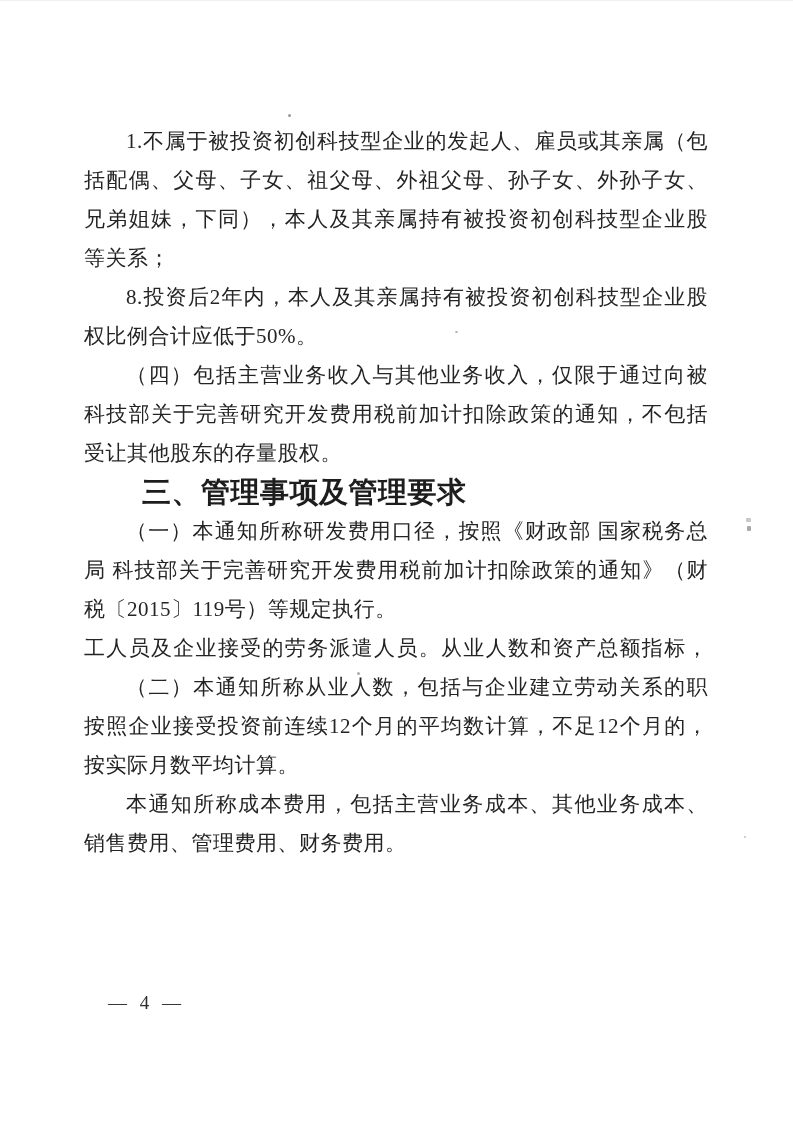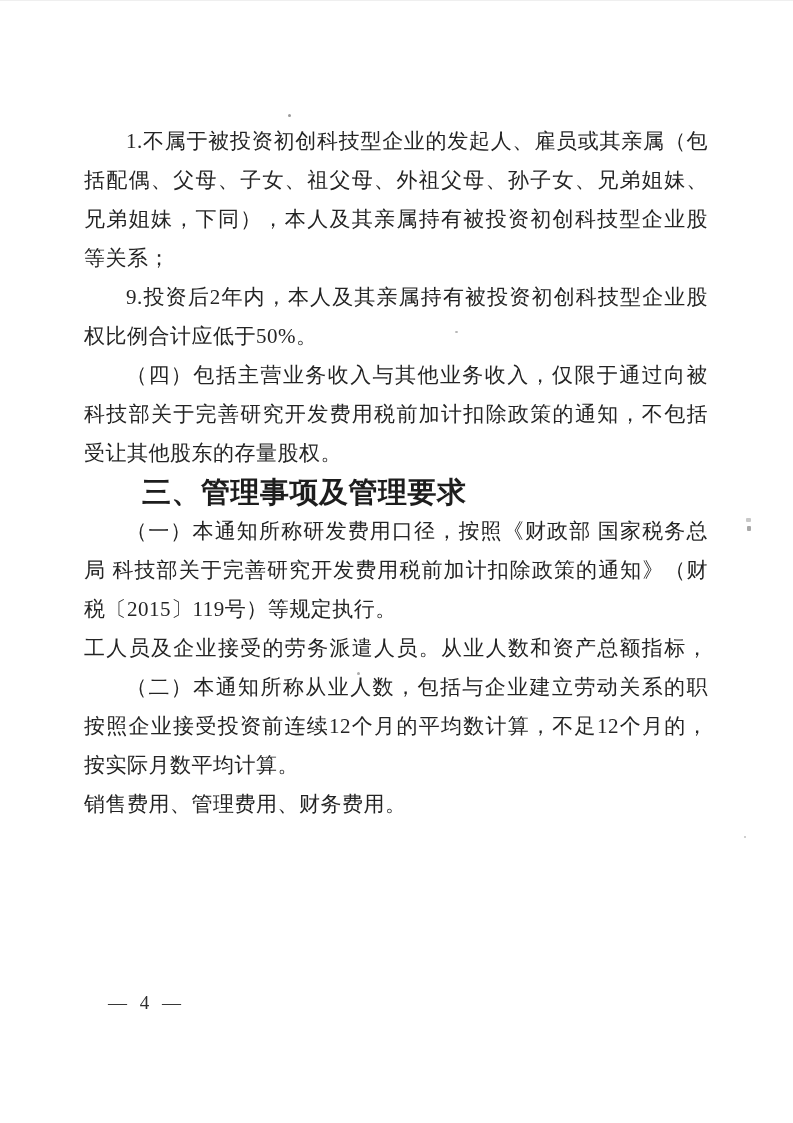--- a/index.html
+++ b/index.html
@@ -72,26 +72,26 @@
 </style>
 </head>
 <body>
 
 <div class="page">
   <div class="top-edge"></div>
 
   <div class="doc-body">
       <div class="paragraph">
         <div class="line first">1.不属于被投资初创科技型企业的发起人、雇员或其亲属（包</div>
-        <div class="line">括配偶、父母、子女、祖父母、外祖父母、孙子女、兄弟姐妹、</div>
+        <div class="line">括配偶、父母、子女、祖父母、外祖父母、孙子女、外孙子女、</div>
         <div class="line">兄弟姐妹，下同），本人及其亲属持有被投资初创科技型企业股</div>
         <div class="line last">等关系；</div>
       </div>
       <div class="paragraph">
-        <div class="line first">9.投资后2年内，本人及其亲属持有被投资初创科技型企业股</div>
+        <div class="line first">8.投资后2年内，本人及其亲属持有被投资初创科技型企业股</div>
         <div class="line last">权比例合计应低于50%。</div>
       </div>
       <div class="paragraph">
         <div class="line first">（四）包括主营业务收入与其他业务收入，仅限于通过向被</div>
         <div class="line">科技部关于完善研究开发费用税前加计扣除政策的通知，不包括</div>
         <div class="line last">受让其他股东的存量股权。</div>
       </div>
       <div class="paragraph">
         <div class="line first last heading">三、管理事项及管理要求</div>
       </div>
@@ -100,20 +100,21 @@
         <div class="line">局 科技部关于完善研究开发费用税前加计扣除政策的通知》（财</div>
         <div class="line last">税〔2015〕119号）等规定执行。</div>
       </div>
       <div class="paragraph">
         <div class="line">工人员及企业接受的劳务派遣人员。从业人数和资产总额指标，</div>
         <div class="line first">（二）本通知所称从业人数，包括与企业建立劳动关系的职</div>
         <div class="line">按照企业接受投资前连续12个月的平均数计算，不足12个月的，</div>
         <div class="line last">按实际月数平均计算。</div>
       </div>
       <div class="paragraph">
+        <div class="line first">本通知所称成本费用，包括主营业务成本、其他业务成本、</div>
         <div class="line last">销售费用、管理费用、财务费用。</div>
       </div>
     </div>
 
   <div class="page-footer">— 4 —</div>
 
   <div class="speck speck-1"></div>
   <div class="speck speck-2"></div>
   <div class="speck speck-3"></div>
   <div class="speck speck-4"></div>

